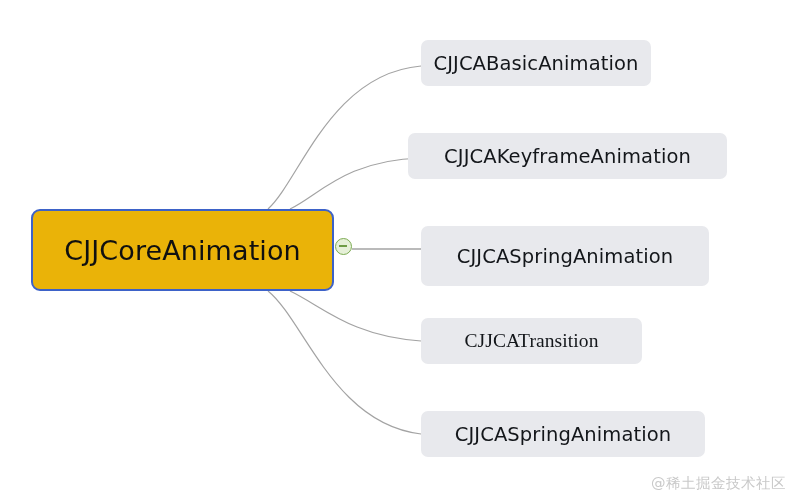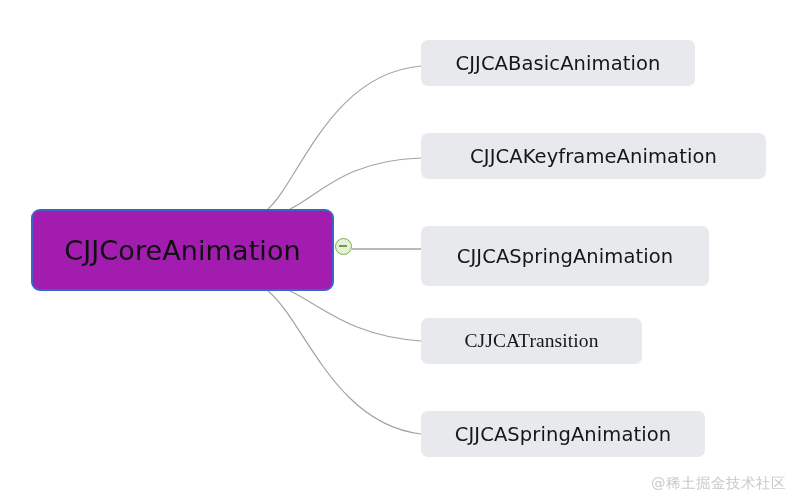--- a/index.html
+++ b/index.html
@@ -31,36 +31,36 @@
     display: flex;
     align-items: center;
     justify-content: center;
     white-space: nowrap;
   }
   .node-root {
     left: 31px;
     top: 209px;
     width: 303px;
     height: 82px;
-    background: #a21caf;
+    background: #eab308;
     border: 2px solid #3d62c8;
     border-radius: 9px;
     color: #101010;
     font-size: 27px;
     letter-spacing: 0.1px;
   }
   .node-child {
     background: #e8e9ed;
     border-radius: 7px;
     color: #13161a;
     font-size: 19.5px;
     letter-spacing: 0.1px;
   }
-  .c0 { left: 421px; top: 40px;  width: 274px; height: 46px; }
-  .c1 { left: 421px; top: 133px; width: 345px; height: 46px; }
+  .c0 { left: 421px; top: 40px;  width: 230px; height: 46px; }
+  .c1 { left: 408px; top: 133px; width: 319px; height: 46px; }
   .c2 { left: 421px; top: 226px; width: 288px; height: 60px; }
   .c3 { left: 421px; top: 318px; width: 221px; height: 46px; font-family: Liberation Serif, serif; }
   .c4 { left: 421px; top: 411px; width: 284px; height: 46px; }
 
   .toggle {
     position: absolute;
     left: 335px;
     top: 238px;
     width: 17px;
     height: 17px;

